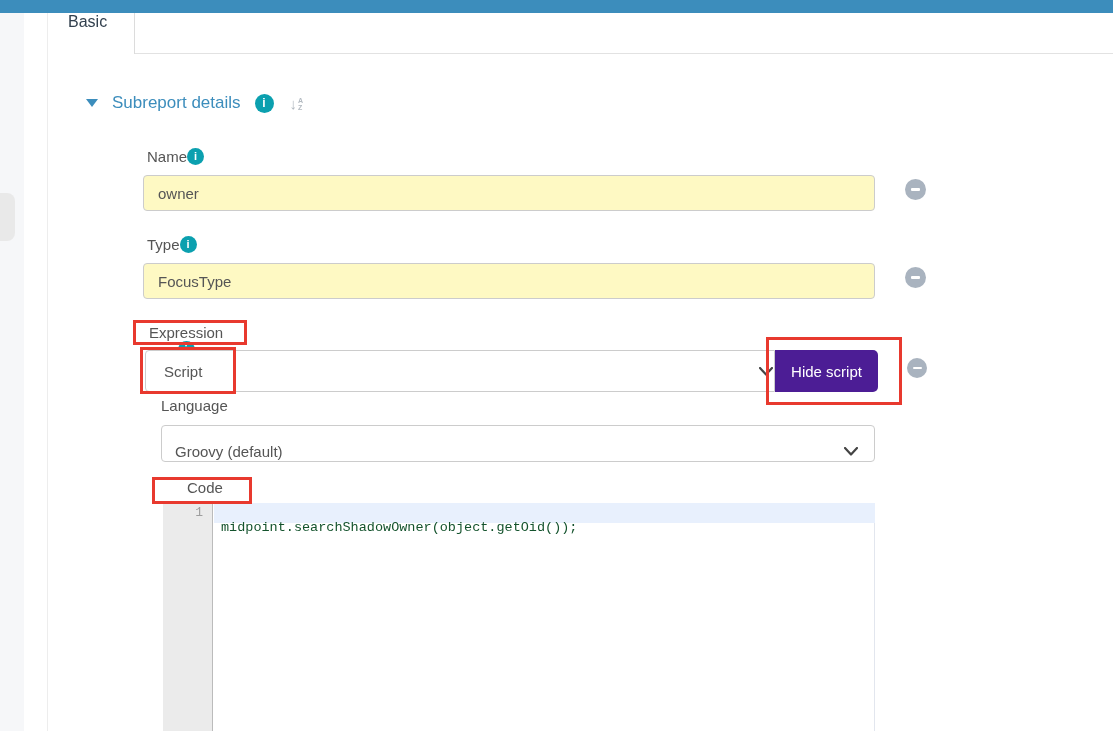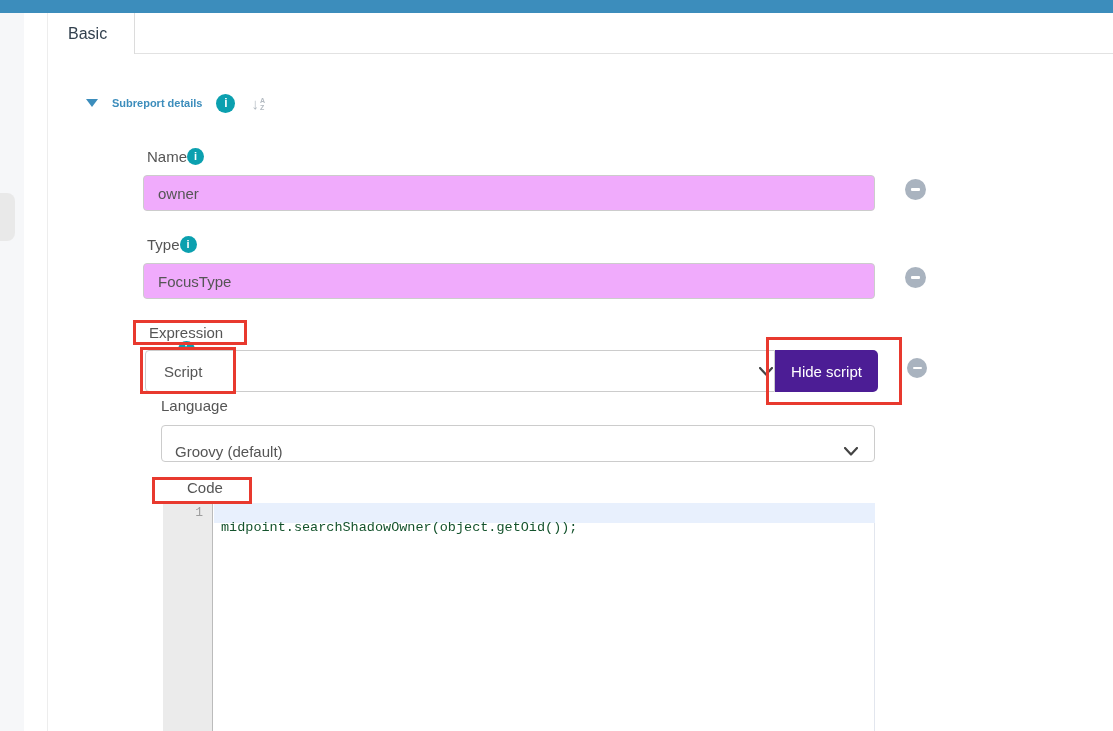--- a/index.html
+++ b/index.html
@@ -5,39 +5,39 @@
   * { margin:0; padding:0; box-sizing:border-box; }
   html,body { width:1113px; height:731px; }
   body { font-family:"Liberation Sans", sans-serif; background:#fff; position:relative; overflow:hidden; }
 
   .topbar { position:absolute; left:0; top:0; width:1113px; height:13px; background:#3c8dbc; }
   .left-strip { position:absolute; left:0; top:13px; width:24px; height:718px; background:#f6f7f9; }
   .left-handle { position:absolute; left:0; top:193px; width:15px; height:48px; background:#e9e9e9; border-radius:0 8px 8px 0; }
   .v-divider { position:absolute; left:47px; top:13px; width:1px; height:718px; background:#ededed; }
 
   .tab-active { position:absolute; left:48px; top:13px; width:87px; height:41px; background:#fff;
-                border-right:1px solid #dcdcdc; display:flex; align-items:center; padding-left:20px;
+                border-right:1px solid #dcdcdc; display:flex; padding-left:20px;
                 font-size:16px; color:#32404e; }
   .tabbar-line { position:absolute; left:135px; top:53px; width:978px; height:1px; background:#e2e2e2; }
 
   .section-header { position:absolute; left:86px; top:90px; height:26px; display:flex; align-items:center; }
   .caret-down { width:0; height:0; border-left:6px solid transparent; border-right:6px solid transparent;
                 border-top:8px solid #3c8dbc; margin-right:14px; cursor:pointer; }
-  .section-title { font-size:11px; font-weight:bold; color:#3c8dbc; margin-right:14px; }
+  .section-title { font-size:17px; font-weight:normal; color:#3c8dbc; margin-right:14px; }
   .info-icon { display:inline-flex; align-items:center; justify-content:center; width:19px; height:19px;
                border-radius:50%; background:#0ba0af; color:#fff; font-size:12px; font-weight:bold;
                font-style:normal; line-height:1; }
   .info-sm { width:17px; height:17px; font-size:11px; }
   .sort-icon { display:inline-flex; align-items:flex-start; color:#b3bac1; margin-left:16px; }
   .sort-icon .arrow { font-size:15px; line-height:15px; }
   .sort-icon .letters { display:flex; flex-direction:column; font-size:7px; font-weight:bold; line-height:7px; margin-left:1px; margin-top:1px; }
 
   .field-label { position:absolute; font-size:15px; color:#555; display:flex; align-items:center; }
   .text-input { position:absolute; left:143px; width:732px; height:36px; border:1px solid #ccc; border-radius:4px;
-                padding-left:14px; font-size:15px; color:#555; font-family:"Liberation Sans", sans-serif; background:#f0abfc; outline:none; }
+                padding-left:14px; font-size:15px; color:#555; font-family:"Liberation Sans", sans-serif; background:#fef9c3; outline:none; }
 
   .minus-btn { position:absolute; left:905px; width:21px; height:21px; border-radius:50%; background:#a9b3bf;
                border:none; cursor:pointer; display:flex; align-items:center; justify-content:center; }
   .minus-bar { width:9px; height:2.5px; background:#fff; border-radius:1px; }
 
   .fake-select { position:absolute; background:#fff; border:1px solid #ccc; display:flex; align-items:center;
                  font-size:15px; color:#555; cursor:pointer; }
   .fake-select .val { flex:1; }
   .chev { width:14px; height:9px; flex:none; }
 

